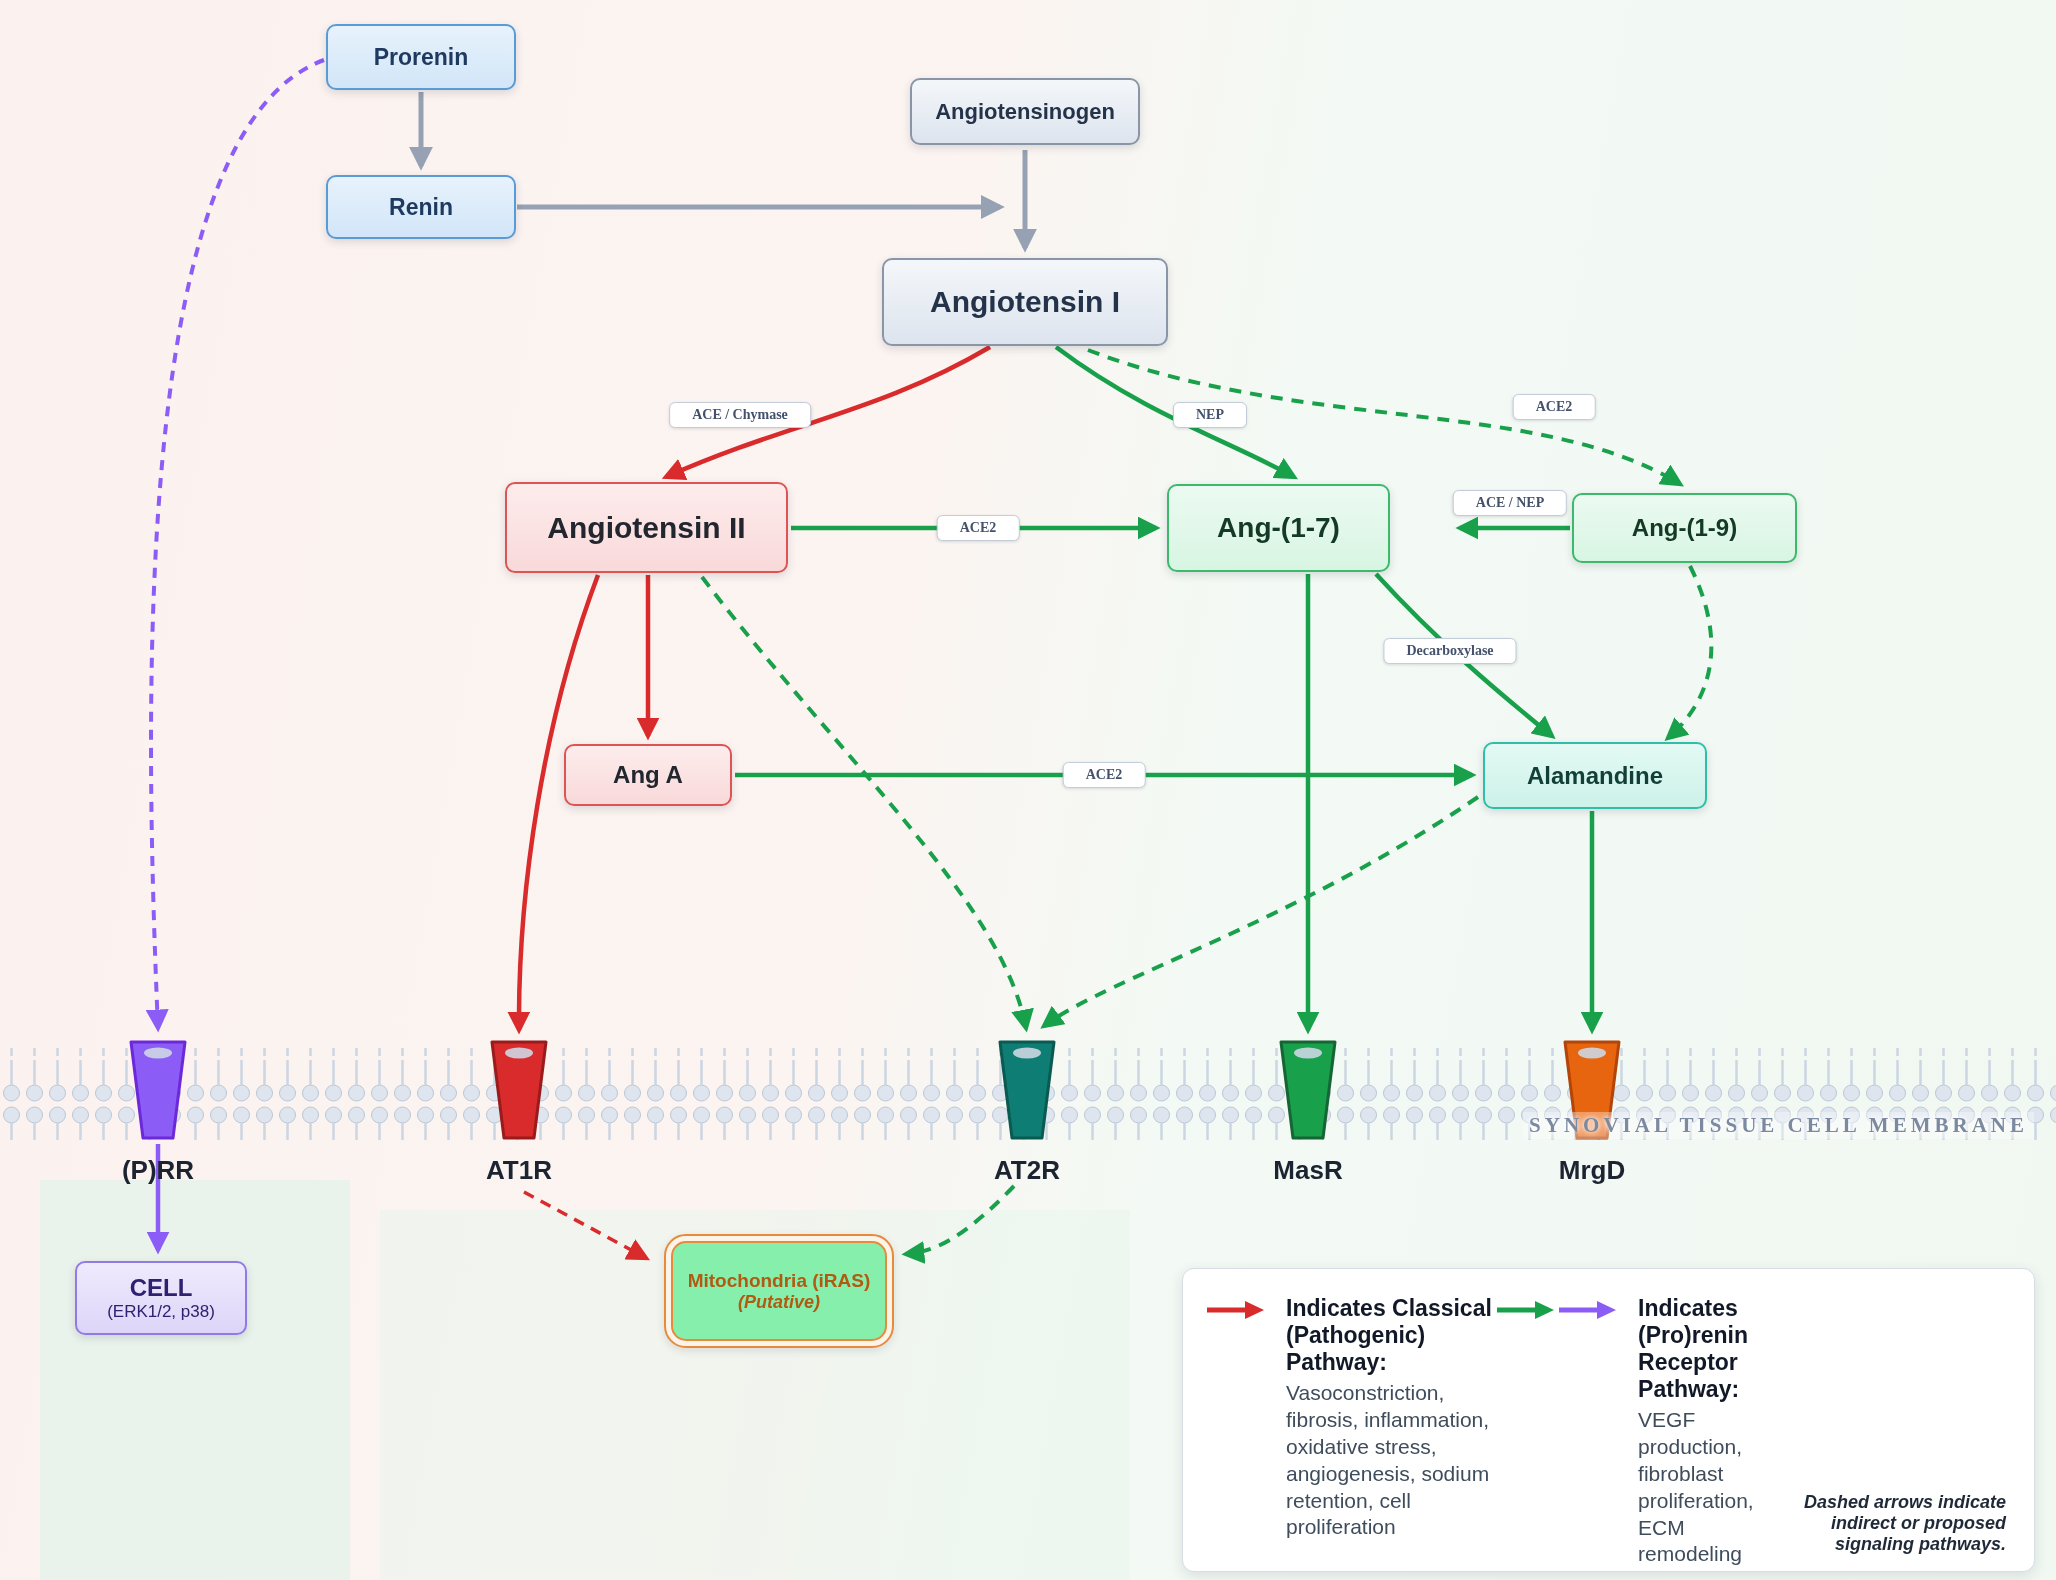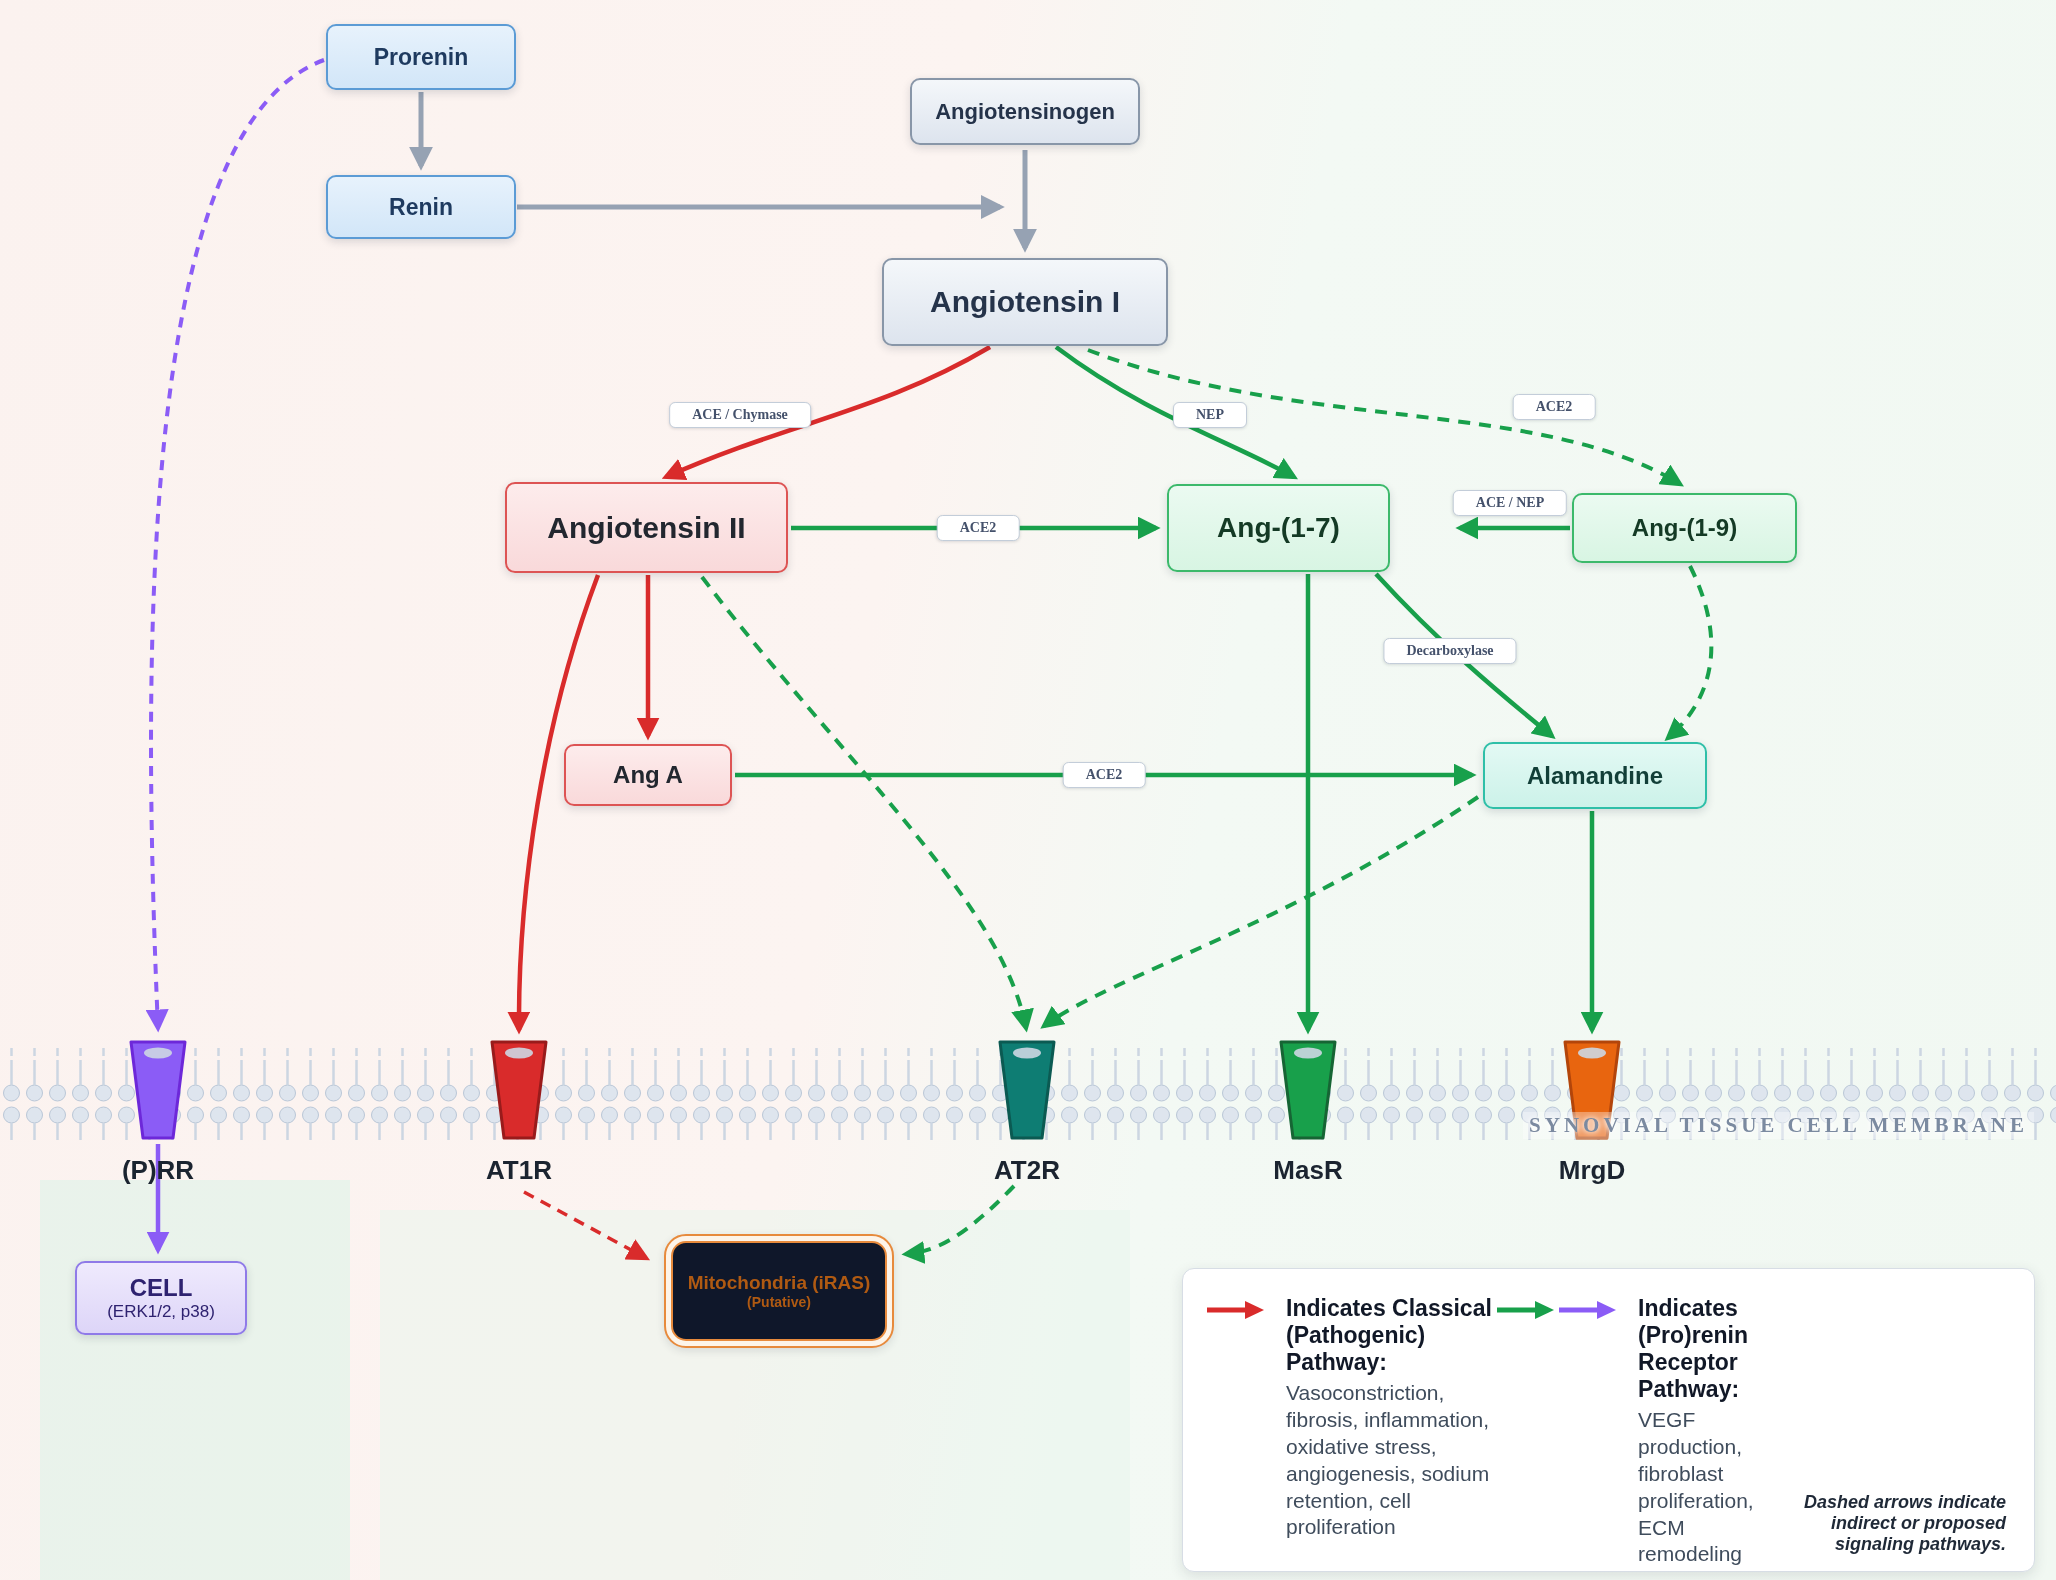--- a/index.html
+++ b/index.html
@@ -19,21 +19,21 @@
   .pill{position:absolute;transform:translate(-50%,-50%);background:#ffffff;border:1.5px solid #c3cdd9;border-radius:6px;
         padding:4px 22px;font-family:"Liberation Serif",serif;font-weight:bold;font-size:14px;color:#44516b;
         box-shadow:0 1px 3px rgba(30,41,59,.14);white-space:nowrap;z-index:4}
   .rlabel{position:absolute;transform:translateX(-50%);font-weight:bold;font-size:26px;color:#1b2430;z-index:4}
   svg.layer{position:absolute;left:0;top:0;z-index:2}
   .membrane-label{position:absolute;right:22px;top:1112px;font-family:Liberation Serif, serif;font-weight:bold;
         font-size:21px;letter-spacing:4px;color:#7b8aa0;z-index:4;
         text-shadow:0 0 5px #fff,0 0 8px #fff;background:rgba(255,255,255,.35);padding:1px 6px}
   .mito-outer{position:absolute;left:664px;top:1234px;width:230px;height:114px;border:2.5px solid #e78a3c;
         border-radius:22px;padding:5px;background:#fdf4e9;box-shadow:0 3px 9px rgba(30,41,59,.12);z-index:3}
-  .mito-inner{width:100%;height:100%;border:2px solid #e78a3c;border-radius:15px;background:#0f172a;
+  .mito-inner{width:100%;height:100%;border:2px solid #e78a3c;border-radius:15px;background:#86efac;
         display:flex;flex-direction:column;align-items:center;justify-content:center;color:#b05a12}
   .legend{position:absolute;left:1182px;top:1268px;width:853px;height:304px;background:#ffffff;border:1.5px solid #d7dde5;
         border-radius:12px;box-shadow:0 4px 14px rgba(30,41,59,.12);padding:26px 28px 10px 21px;
         display:flex;flex-direction:row;z-index:5}
   .legend-item{display:flex;align-items:flex-start;gap:20px;margin-bottom:16px}
   .legend-item svg{flex:0 0 auto;margin-top:4px}
   .legend-title{font-weight:bold;font-size:23px;color:#111827;margin-bottom:4px}
   .legend-desc{font-size:21px;color:#3f4c5c;line-height:1.28;max-width:680px}
   .legend-note{margin-top:auto;text-align:right;font-style:italic;font-size:18px;color:#1f2937;font-weight:bold;padding-bottom:6px}
   .sub{font-weight:normal}
@@ -131,21 +131,21 @@
   <div class="node teal" style="left:1483px;top:742px;width:224px;height:67px;font-size:24px">Alamandine</div>
 
   <div class="node purple" style="left:75px;top:1261px;width:172px;height:74px;font-size:24px">
     <span>CELL</span>
     <span class="sub" style="font-size:17px">(ERK1/2, p38)</span>
   </div>
 
   <div class="mito-outer">
     <div class="mito-inner">
       <span style="font-weight:bold;font-size:19px">Mitochondria (iRAS)</span>
-      <span style="font-size:14px;font-weight:bold">(Putative)</span>
+      <span style="font-style:italic;font-size:18px;font-weight:bold">(Putative)</span>
     </div>
   </div>
 
   <div class="pill" style="left:740px;top:415px">ACE / Chymase</div>
   <div class="pill" style="left:1210px;top:415px">NEP</div>
   <div class="pill" style="left:1554px;top:407px">ACE2</div>
   <div class="pill" style="left:978px;top:528px">ACE2</div>
   <div class="pill" style="left:1510px;top:503px">ACE / NEP</div>
   <div class="pill" style="left:1450px;top:651px">Decarboxylase</div>
   <div class="pill" style="left:1104px;top:775px">ACE2</div>

